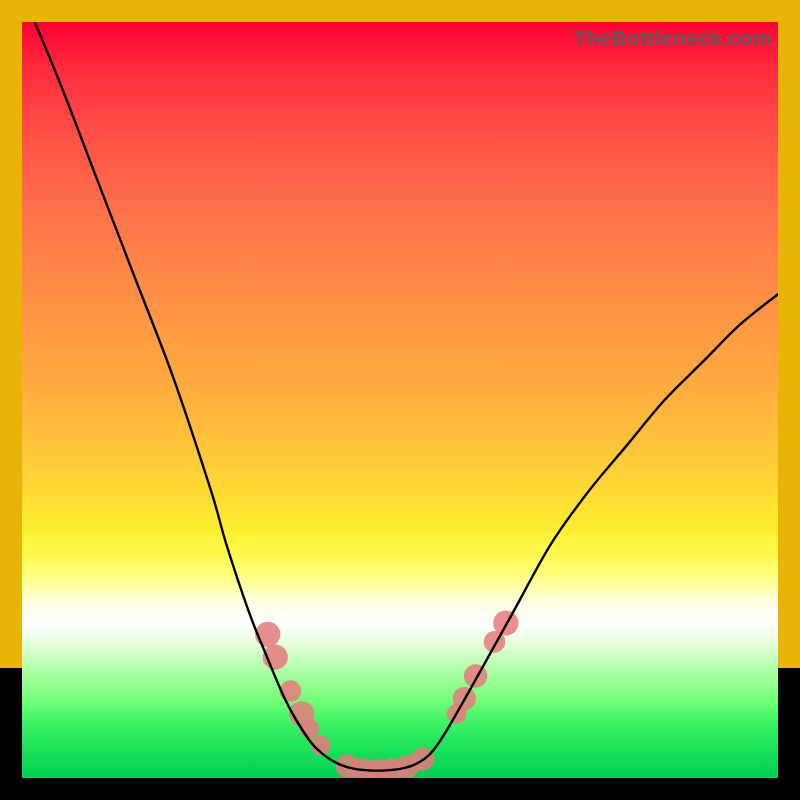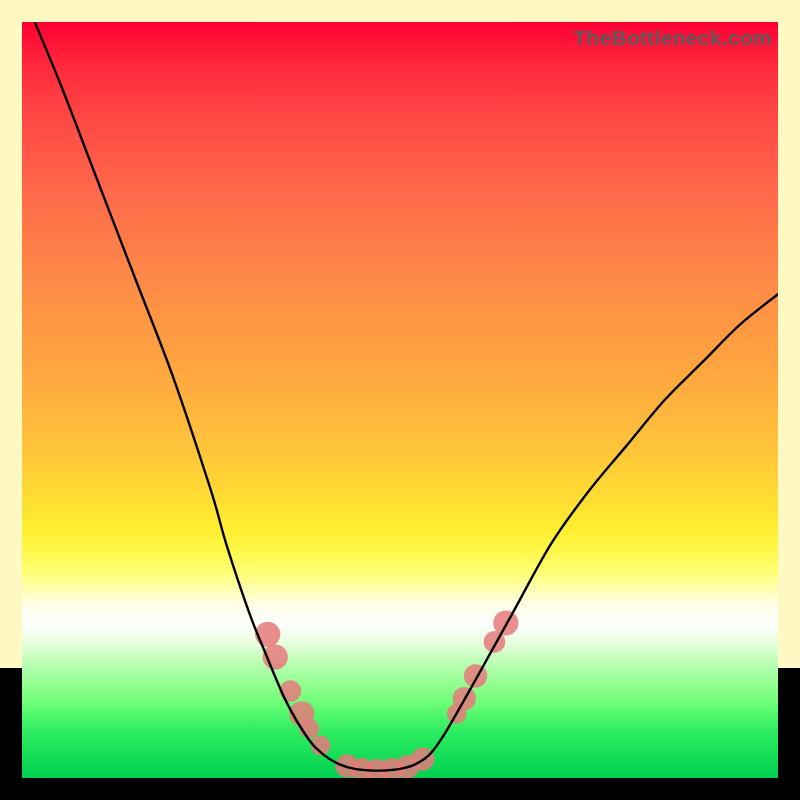--- a/index.html
+++ b/index.html
@@ -8,21 +8,21 @@
     width: 800px;
     height: 800px;
     overflow: hidden;
     background: #000;
     font-family: Arial, Helvetica, sans-serif;
   }
   .stage {
     position: relative;
     width: 800px;
     height: 668px;
-    background: #fef9c3;
+    background: #eab308;
   }
   .plot {
     position: absolute;
     left: 22px;
     top: 22px;
     width: 756px;
     height: 756px;
     overflow: hidden;
   }
   .gradient {

